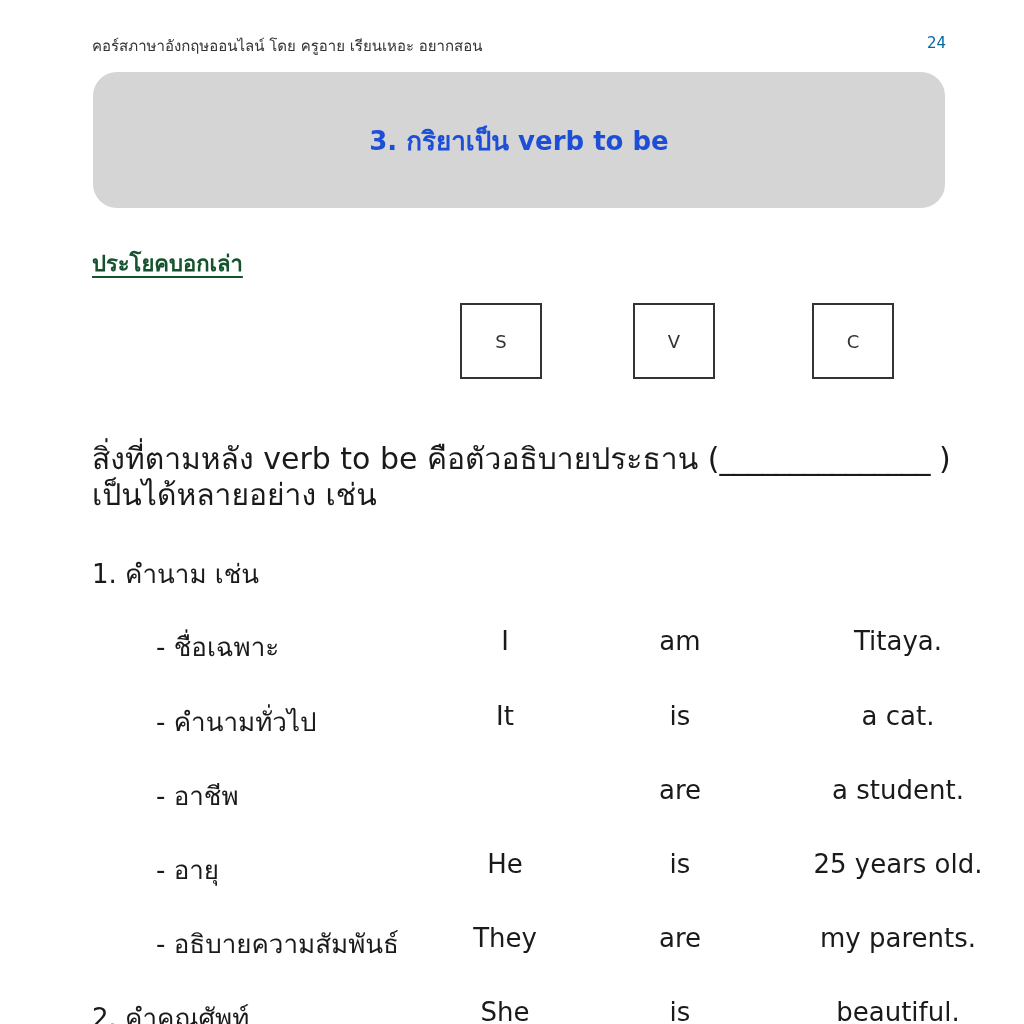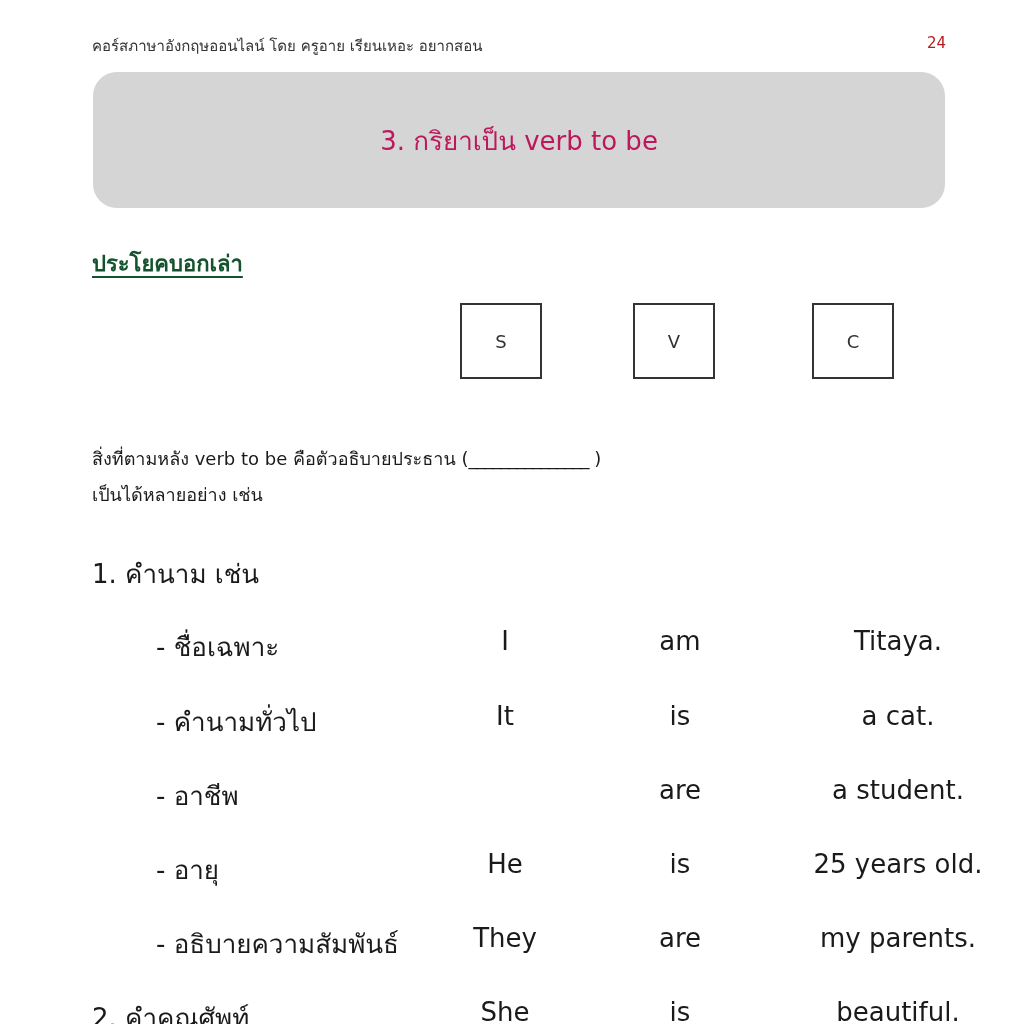--- a/index.html
+++ b/index.html
@@ -8,43 +8,43 @@
       background: #ffffff; color: #1a1a1a;
       font-family: "DejaVu Sans", "Liberation Sans", sans-serif;
       position: relative;
     }
     .header-title {
       position: absolute; left: 92px; top: 34px;
       font-size: 15px; color: #333;
     }
     .page-number {
       position: absolute; right: 78px; top: 34px;
-      font-size: 15px; color: #b91c1c;
+      font-size: 15px; color: #0369a1;
     }
     .banner {
       position: absolute; left: 93px; top: 72px;
       width: 852px; height: 136px;
       background: #d5d5d5; border-radius: 24px;
       display: flex; align-items: center; justify-content: center;
     }
-    .banner-title { font-size: 26px; font-weight: normal; color: #be185d; }
+    .banner-title { font-size: 26px; font-weight: bold; color: #1d4ed8; }
     .section-heading {
       position: absolute; left: 92px; top: 246px;
       font-size: 22px; font-weight: bold; text-decoration: underline;
       text-underline-offset: 5px; color: #14532d;
     }
     .svc-box {
       position: absolute; top: 303px; width: 82px; height: 76px;
       border: 2px solid #333; box-sizing: border-box;
       display: flex; align-items: center; justify-content: center;
       font-size: 18px; color: #333;
     }
     .para {
       position: absolute; left: 92px; top: 441px;
-      font-size: 18px; line-height: 36px; color: #1a1a1a;
+      font-size: 30px; line-height: 36px; color: #1a1a1a;
       width: 860px;
     }
     .blank { letter-spacing: -1px; }
     .item-heading {
       position: absolute; left: 92px;
       font-size: 26px; color: #1a1a1a; text-align: center;
     }
     .row {
       position: absolute; left: 0; width: 1024px; height: 36px;
       font-size: 26px; color: #1a1a1a; padding-left: 24px;

